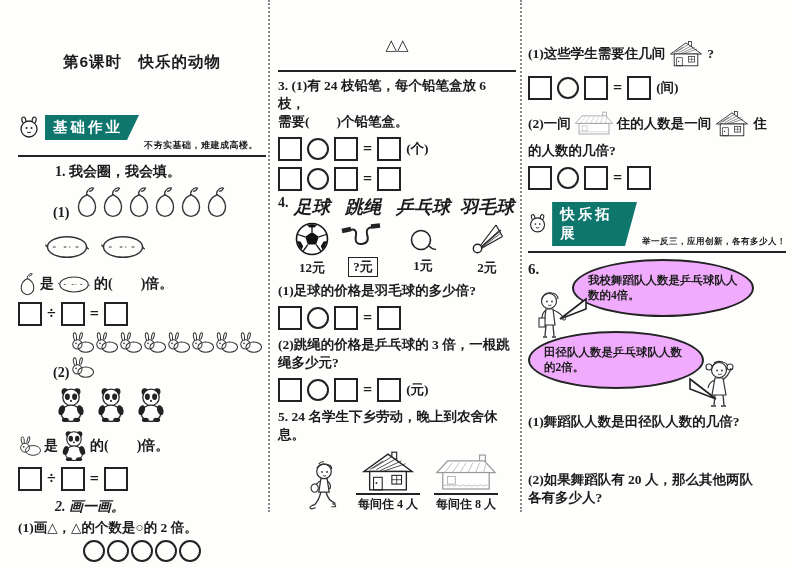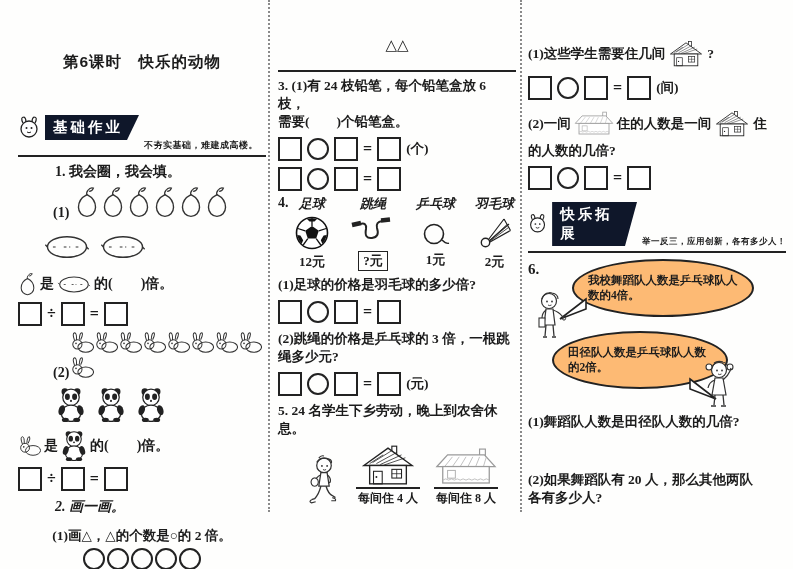--- a/index.html
+++ b/index.html
@@ -10,21 +10,21 @@
   .col-mid{left:278px;width:238px;}
   .col-right{left:528px;width:258px;}
   .vdiv{position:absolute;top:0;height:512px;width:0;border-left:2px dotted #8a8a8a;}
   .vd1{left:268px;} .vd2{left:520px;}
 
   .title{margin-top:52px;text-align:center;font-family:"Liberation Sans","DejaVu Sans",sans-serif;
          font-weight:bold;font-size:15.5px;letter-spacing:1px;}
 
   .badge-row{display:flex;align-items:center;gap:5px;border-bottom:2px solid #222;
              padding-bottom:3px;position:relative;}
-  .banner{display:inline-block;background:#0f172a;color:#fff;font-family:"Liberation Sans",sans-serif;
+  .banner{display:inline-block;background:#0f766e;color:#fff;font-family:"Liberation Sans",sans-serif;
           font-weight:bold;font-size:14.5px;letter-spacing:3px;padding:3px 16px 3px 8px;
           clip-path:polygon(0 0,100% 0,calc(100% - 12px) 100%,0 100%);}
   .slogan{font-size:9px;font-weight:bold;letter-spacing:0.5px;white-space:nowrap;margin-top:36px;}
 
   .t{font-size:13.5px;line-height:18px;}
   .t14{font-size:14px;line-height:19px;margin-left:35px;}
   .indent{padding-left:2px;}
 
   .eq{display:flex;align-items:center;gap:5px;font-size:16px;margin-top:6px;}
   .bx{display:inline-block;width:20px;height:20px;border:2px solid #222;background:#fff;flex:0 0 auto;}
@@ -32,36 +32,36 @@
   .opt{font-weight:bold;font-size:16px;}
   .unit{font-size:13.5px;}
 
   .icon-row{display:flex;align-items:flex-end;gap:5px;}
   .sentence{display:flex;align-items:center;gap:3px;font-size:14px;}
   .cdraw{display:inline-block;width:18px;height:18px;border:2px solid #222;border-radius:50%;margin:0 1px;}
   .rule{border-top:2px solid #222;height:0;}
 
   .q4table{display:flex;justify-content:space-between;padding:0 2px 0 16px;}
   .q4cell{display:flex;flex-direction:column;align-items:center;gap:2px;}
-  .q4head{font-size:13px;font-style:italic;}
+  .q4head{font-size:18px;font-style:italic;}
   .q4price{font-size:13px;}
   .qbox{border:1.5px solid #222;padding:0 4px;}
   .q4num{position:absolute;font-size:14px;}
 
   .hlabel{border-top:2px solid #222;font-size:12px;padding:1px 2px 0 2px;white-space:nowrap;}
   .q5fig{display:flex;align-items:flex-end;gap:14px;margin-top:6px;padding-left:28px;}
   .housecol{display:flex;flex-direction:column;align-items:center;}
 
   .q6area{position:relative;height:150px;margin-top:6px;}
   .q6num{position:absolute;left:0;top:2px;font-size:15px;}
-  .bubble{position:absolute;border:2px solid #222;border-radius:50%;background:#fdba74;
+  .bubble{position:absolute;border:2px solid #222;border-radius:50%;background:#f0abfc;
           display:flex;align-items:center;justify-content:center;text-align:left;
           font-size:11.5px;line-height:15px;padding:8px 14px;box-sizing:border-box;}
   .bub1{left:44px;top:0px;width:182px;height:58px;}
-  .bub2{left:24px;top:72px;width:176px;height:58px;}
+  .bub2{left:0;top:72px;width:176px;height:58px;}
   .tail{position:absolute;}
   .kid{position:absolute;}
 </style>
 </head>
 <body>
 
 <svg width="0" height="0" style="position:absolute">
   <defs>
     <symbol id="sym-gourd" viewBox="0 0 24 30">
       <path d="M13 4 q2 -3 5 -2 q-1 3 -4 3 M13 4 q-2 2 -1 5" fill="none" stroke="#333" stroke-width="1.2"></path>
@@ -278,21 +278,21 @@
     </div>
     <div class="eq">
       <span class="bx"></span>
       <span class="opt">÷</span>
       <span class="bx"></span>
       <span class="opt">=</span>
       <span class="bx"></span>
     </div>
 
     <div class="t14 indent" style="margin-top:6px;font-style:italic;">2. 画一画。</div>
-    <div class="t" style="margin-top:11px;text-align:center;">(1)画△，△的个数是○的 2 倍。</div>
+    <div class="t" style="margin-top:3px;">(1)画△，△的个数是○的 2 倍。</div>
     <div style="margin-top:3px;text-align:center;">
       <span><span class="cdraw"></span><span class="cdraw"></span><span class="cdraw"></span><span class="cdraw"></span><span class="cdraw"></span></span>
     </div>
     <div class="rule" style="margin-top:8px;"></div>
     <div class="t" style="margin-top:6px;">(2)画○，○的个数是△的 5 倍。</div>
   </div>
 
   <div class="col col-mid">
     <div style="margin-top:36px;text-align:center;font-size:15px;">△△</div>
     <div class="rule" style="margin-top:16px;"></div>

